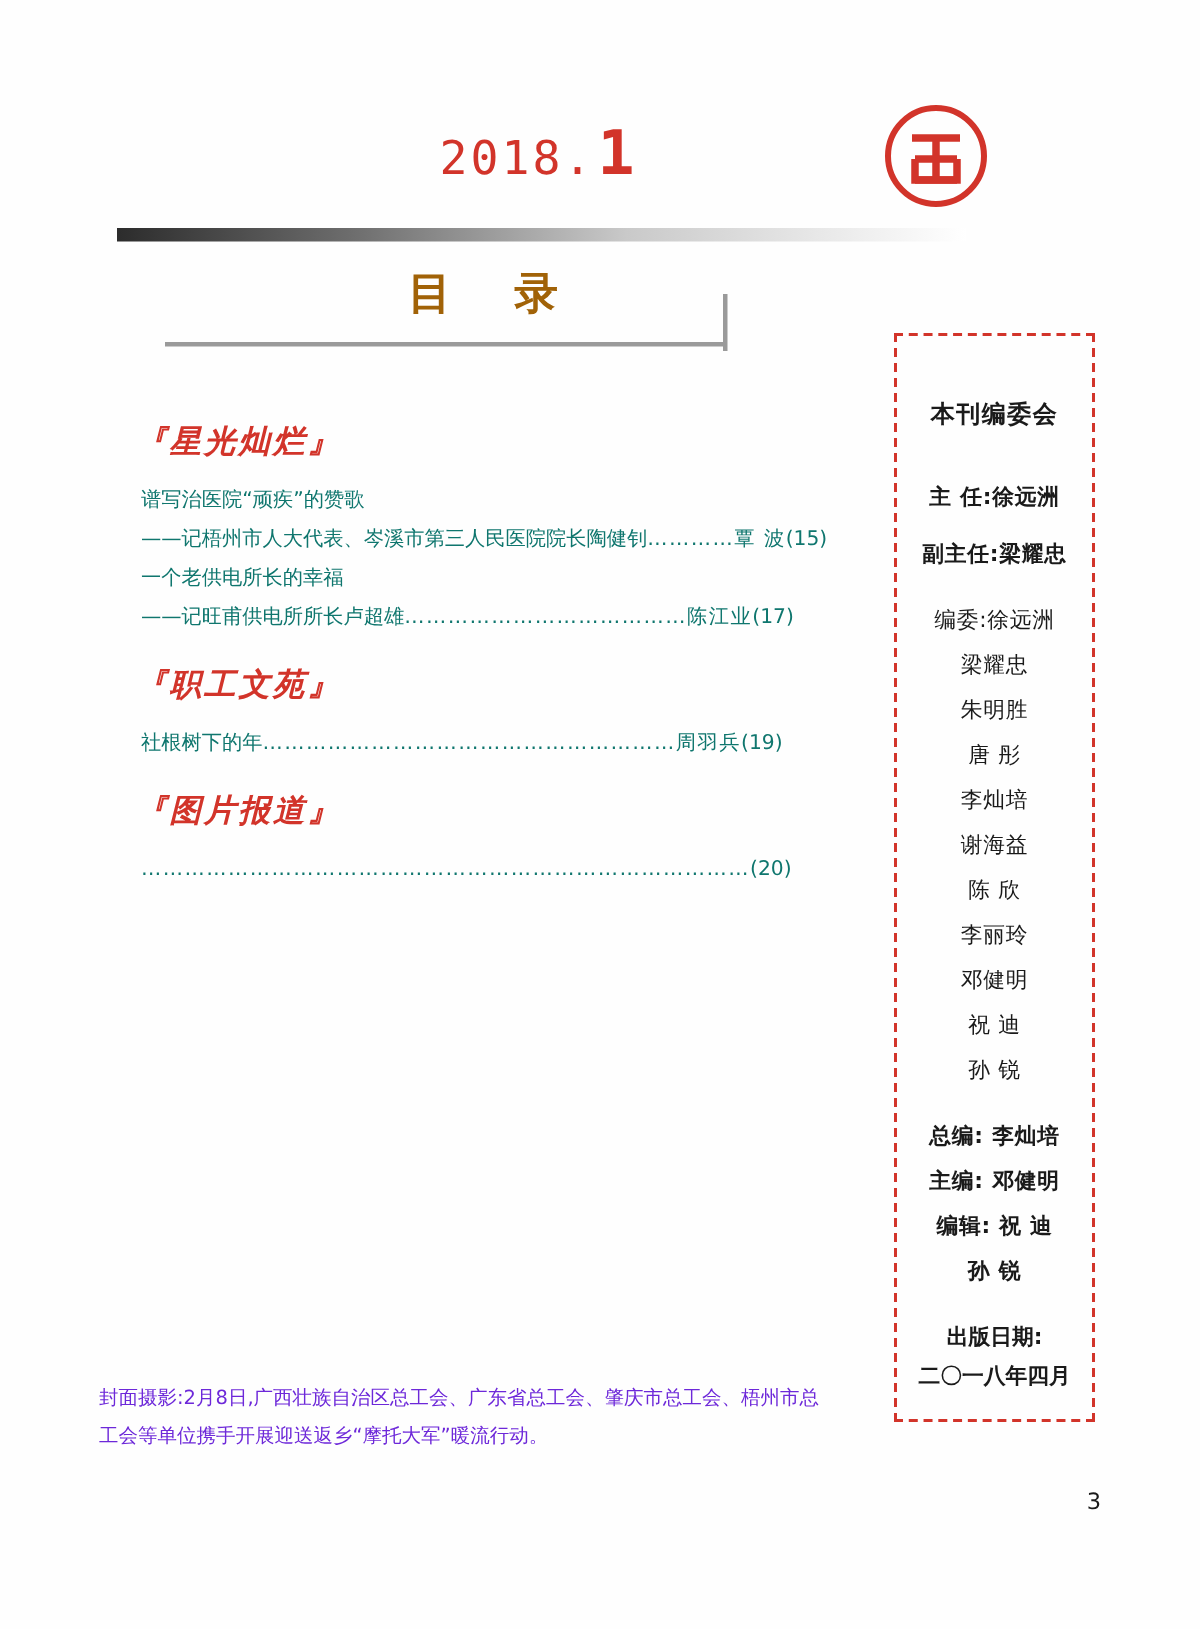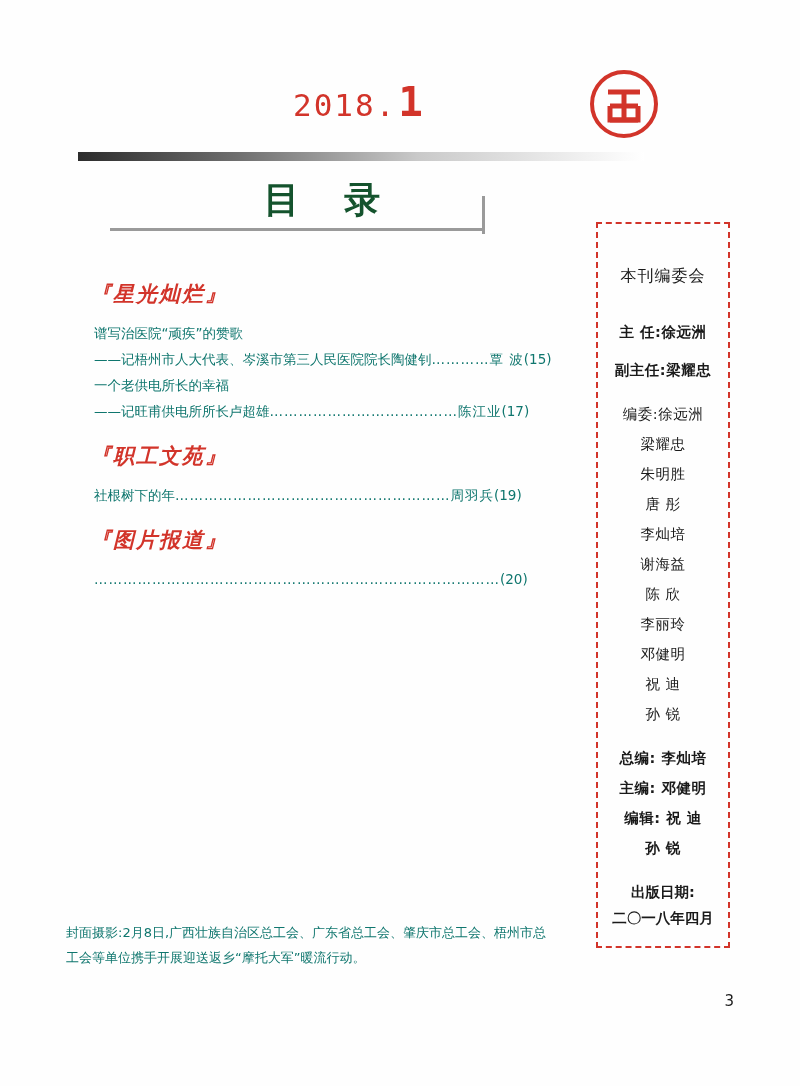--- a/index.html
+++ b/index.html
@@ -69,22 +69,22 @@
   .toc-title-wrap {
     position: absolute;
     left: 110px;
     top: 176px;
     width: 440px;
     text-align: center;
   }
   .toc-title {
     font-family: "DejaVu Serif", "Liberation Serif", serif;
     font-weight: bold;
-    font-size: 36px;
-    color: #14532d;
+    font-size: 29px;
+    color: #a16207;
     letter-spacing: 16px;
     text-indent: 16px;
   }
   .toc-underline {
     position: absolute;
     left: 110px;
     top: 228px;
     width: 374px;
     height: 3px;
     background: #9a9a9a;
@@ -149,21 +149,21 @@
     left: 600px;
     top: 226px;
     width: 126px;
     height: 718px;
     padding: 16px 6px 0 6px;
     box-sizing: border-box;
     text-align: center;
   }
   .eb-title {
     font-size: 16px;
-    font-weight: normal;
+    font-weight: bold;
     color: #1a1a1a;
     letter-spacing: 1px;
     margin: 24px 0 30px 0;
   }
   .eb-row {
     font-size: 14.5px;
     line-height: 30px;
     color: #1a1a1a;
     text-align: center;
     letter-spacing: 0.5px;
@@ -179,21 +179,21 @@
   }
 
   
   .footnote {
     position: absolute;
     left: 66px;
     top: 920px;
     width: 500px;
     font-size: 13px;
     line-height: 25px;
-    color: #0f766e;
+    color: #6d28d9;
   }
   .footnote .indent { display: block; }
   .page-num {
     position: absolute;
     right: 66px;
     top: 992px;
     font-size: 15px;
     color: #1a1a1a;
   }
 </style>

